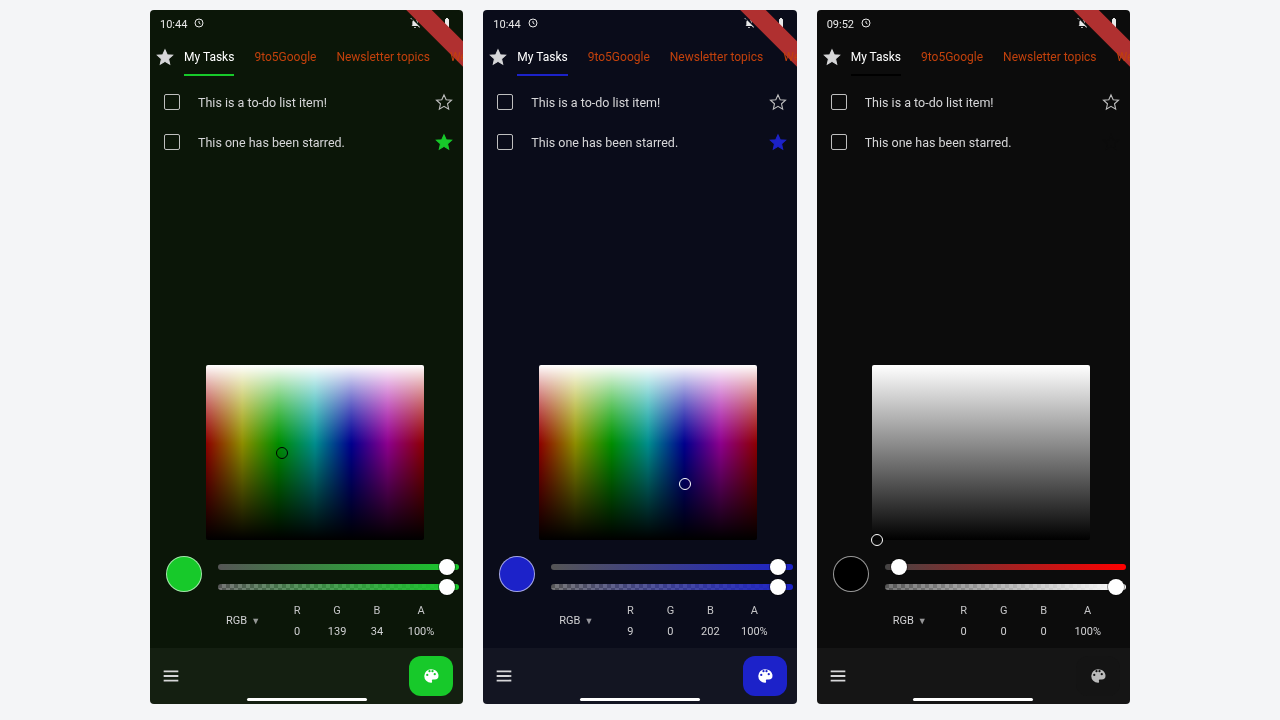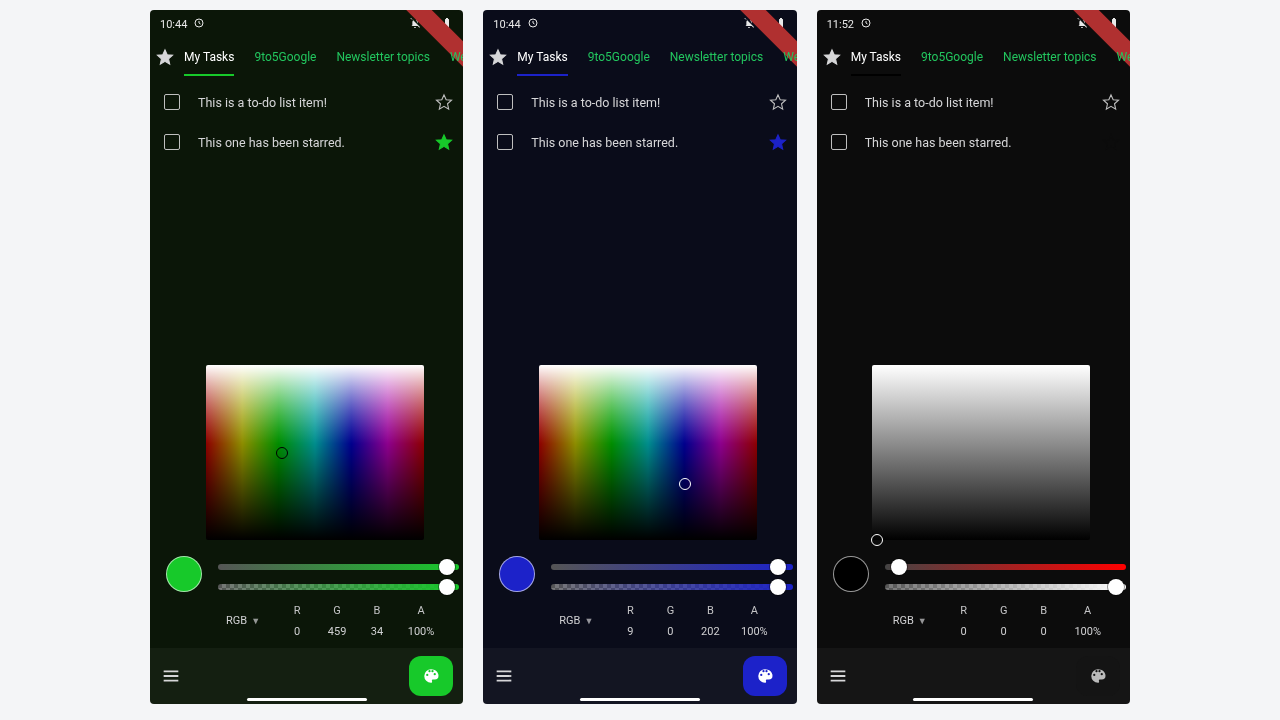--- a/index.html
+++ b/index.html
@@ -12,21 +12,21 @@
 
   .ribbon { position: absolute; top: 0; right: 0; width: 60px; height: 60px; overflow: hidden; }
   .ribbon::before { content:""; position:absolute; width: 90px; height: 18px; background: #b03030; top: 10px; right: -20px; transform: rotate(45deg); }
 
   .statusbar { display: flex; justify-content: space-between; align-items: center; height: 28px; padding: 0 10px; font-size: 11px; color: #e8e8e8; }
   .status-right { display:flex; gap:4px; align-items:center; }
   .sicon { width:12px; height:12px; display:inline-block; }
 
   .tabs { display: flex; align-items: center; height: 38px; padding: 0 6px; font-size: 12px; overflow: hidden; }
   .tab-star { width: 26px; display:flex; justify-content:center; }
-  .tab { padding: 0 10px; color: #22c55e; white-space: nowrap; position: relative; height: 100%; display:flex; align-items:center; }
+  .tab { padding: 0 10px; color: #c2410c; white-space: nowrap; position: relative; height: 100%; display:flex; align-items:center; }
   .tab.active { color: #fff; }
   .tab.active::after { content:""; position:absolute; left:10px; right:10px; bottom:0; height:2px; background: var(--accent); }
 
   .list { padding: 6px 0; }
   .todo-row { display:flex; align-items:center; height: 40px; padding: 0 10px; font-size: 12.5px; color: #d6d6d8; }
   .checkbox { width:16px; height:16px; border:1.5px solid #bfbfbf; border-radius:2px; margin-right: 18px; margin-left: 4px; }
   .row-text { flex:1; }
   .star { width:18px; height:18px; }
 
   .picker { position:absolute; bottom:56px; left:16px; right:0; padding: 0 4px 10px; }
@@ -157,21 +157,21 @@
           <span>RGB</span>
           <span class="drop">▼</span>
         </span>
         <div class="vals">
           <div class="vcol">
               <div class="lab">R</div>
               <div>0</div>
             </div>
           <div class="vcol">
               <div class="lab">G</div>
-              <div>459</div>
+              <div>139</div>
             </div>
           <div class="vcol">
               <div class="lab">B</div>
               <div>34</div>
             </div>
           <div class="vcol wide">
               <div class="lab">A</div>
               <div>100%</div>
             </div>
         </div>
@@ -307,21 +307,21 @@
             <path d="M12 3a9 9 0 0 0 0 18c1 0 1.5-.7 1.5-1.5 0-.6-.4-1-.4-1.6 0-.8.7-1.4 1.5-1.4H17a5 5 0 0 0 5-5C22 6.8 17.5 3 12 3zm-5 9a1.5 1.5 0 1 1 0-3 1.5 1.5 0 0 1 0 3zm3-5a1.5 1.5 0 1 1 0-3 1.5 1.5 0 0 1 0 3zm4 0a1.5 1.5 0 1 1 0-3 1.5 1.5 0 0 1 0 3zm3 4a1.5 1.5 0 1 1 0-3 1.5 1.5 0 0 1 0 3z"></path>
           </svg>
         </span>
     </div>
     <div class="home-indicator"></div>
   </div>
     <div class="phone tint-black" style="--accent: #000000;">
     <div class="ribbon"></div>
     <div class="statusbar">
       <span style="display:flex;align-items:center;gap:6px;">
-        <span>11:52</span>
+        <span>09:52</span>
         <span><svg class="sicon" viewBox="0 0 24 24" fill="none" stroke="#e8e8e8" stroke-width="2">
               <circle cx="12" cy="12" r="8"></circle>
               <path d="M12 8v4l3 2"></path>
             </svg></span>
       </span>
       <span class="status-right">
         <span><svg class="sicon" viewBox="0 0 24 24" fill="#e8e8e8">
               <path d="M12 22a2 2 0 0 0 2-2h-4a2 2 0 0 0 2 2zM4 2l18 18-1.3 1.3L17 17.6V18H5l1.7-1.7V11c0-2 .9-3.8 2.4-4.9L2.7 3.3 4 2zm14 11v-2a6 6 0 0 0-4.2-5.7L18 13z"></path>
             </svg></span>
         <span><svg class="sicon" viewBox="0 0 24 24" fill="#e8e8e8">

